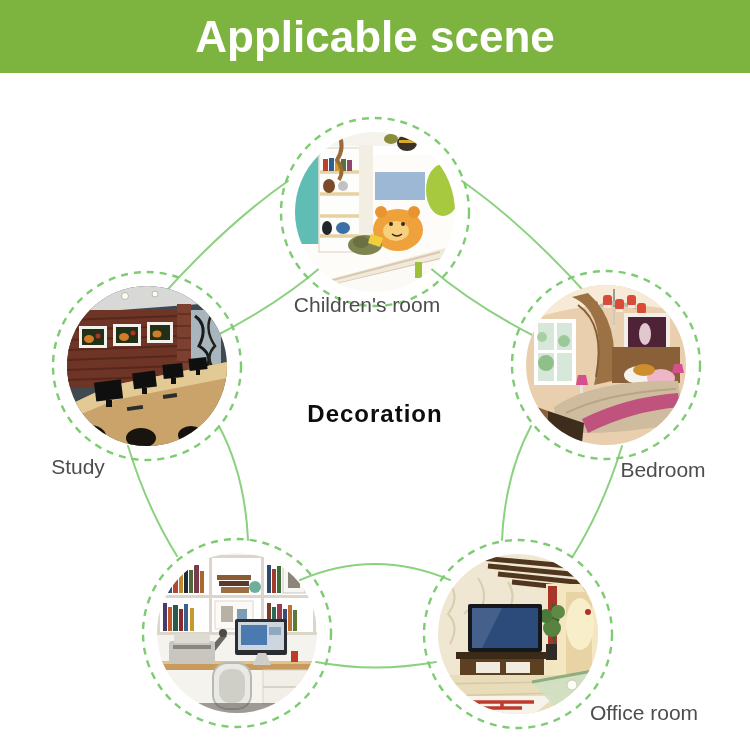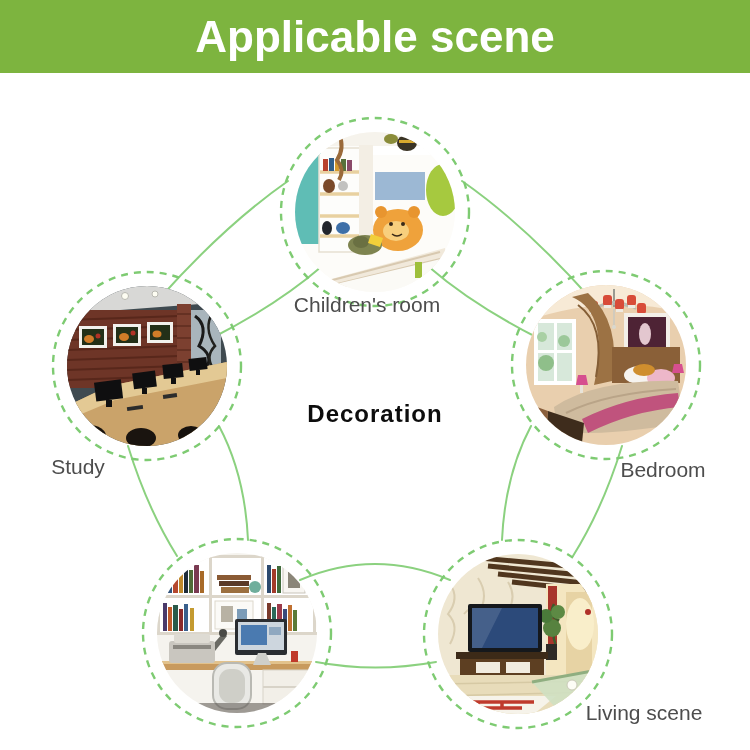--- a/index.html
+++ b/index.html
@@ -364,15 +364,15 @@
       <path d="M94 128 L160 116" stroke="#8fae80" stroke-width="3" fill="none"></path>
       <circle cx="134" cy="131" r="5" fill="#fdfdf6" stroke="#c9c9b8"></circle>
     </svg>
   </div>
 
   <div class="center-title">Decoration</div>
 
   <div class="scene-label lbl-children">Children's room</div>
   <div class="scene-label lbl-office">Study</div>
   <div class="scene-label lbl-bedroom">Bedroom</div>
-  <div class="scene-label lbl-living">Living scene</div>
+  <div class="scene-label lbl-living">Office room</div>
 
 </div>
 
 </body></html>

